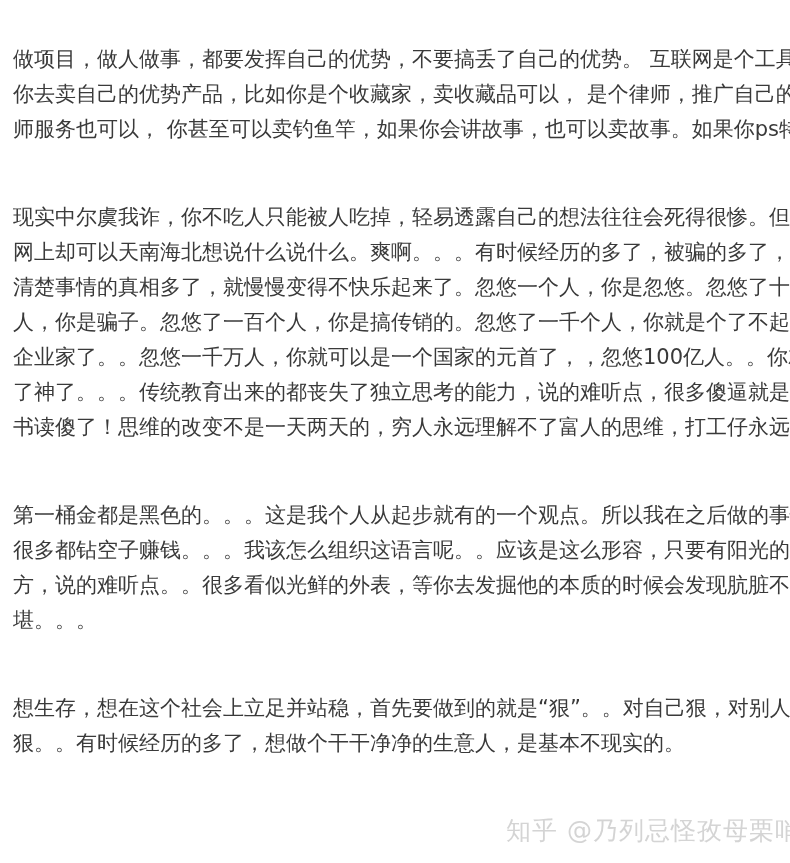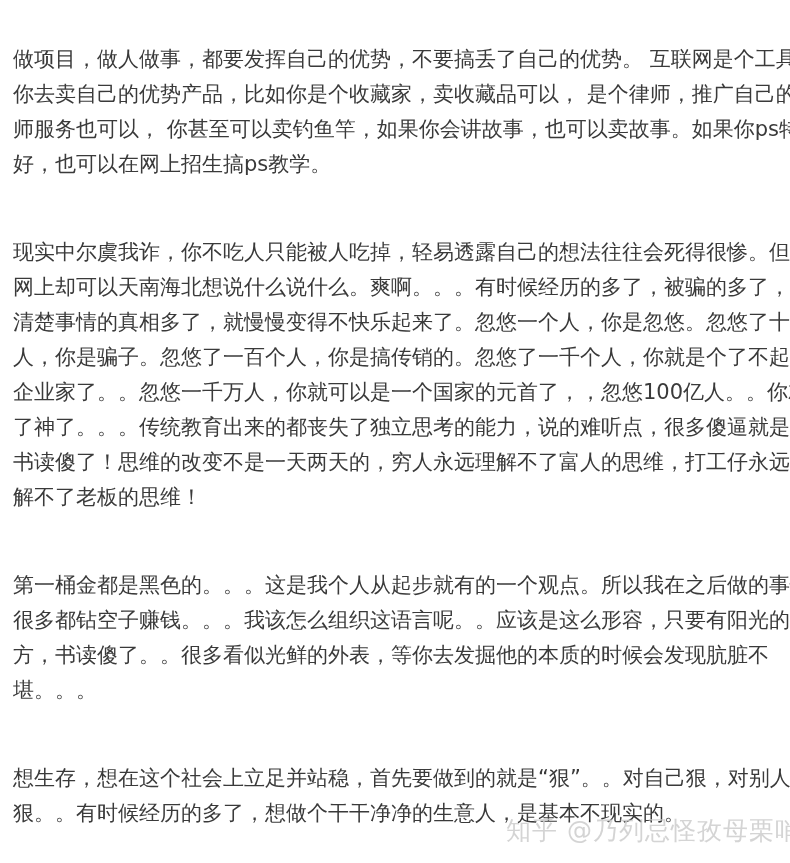--- a/index.html
+++ b/index.html
@@ -48,42 +48,40 @@
 </style>
 </head>
 <body>
 
 <div class="article">
 
   <div class="para">
     <span class="line">做项目，做人做事，都要发挥自己的优势，不要搞丢了自己的优势。 互联网是个工具，</span>
     <span class="line">你去卖自己的优势产品，比如你是个收藏家，卖收藏品可以， 是个律师，推广自己的律</span>
     <span class="line">师服务也可以， 你甚至可以卖钓鱼竿，如果你会讲故事，也可以卖故事。如果你ps特别</span>
-    <span class="line">好，也可以在网上招生搞ps教学。</span>
   </div>
 
   <div class="para-gap-1"></div>
 
   <div class="para">
     <span class="line">现实中尔虞我诈，你不吃人只能被人吃掉，轻易透露自己的想法往往会死得很惨。但在</span>
     <span class="line">网上却可以天南海北想说什么说什么。爽啊。。。有时候经历的多了，被骗的多了，看</span>
     <span class="line">清楚事情的真相多了，就慢慢变得不快乐起来了。忽悠一个人，你是忽悠。忽悠了十个</span>
     <span class="line">人，你是骗子。忽悠了一百个人，你是搞传销的。忽悠了一千个人，你就是个了不起的</span>
     <span class="line">企业家了。。忽悠一千万人，你就可以是一个国家的元首了，，忽悠100亿人。。你就成</span>
     <span class="line">了神了。。。传统教育出来的都丧失了独立思考的能力，说的难听点，很多傻逼就是读</span>
     <span class="line">书读傻了！思维的改变不是一天两天的，穷人永远理解不了富人的思维，打工仔永远理</span>
-    <span class="line">解不了老板的思维！</span>
   </div>
 
   <div class="para-gap-2"></div>
 
   <div class="para">
     <span class="line">第一桶金都是黑色的。。。这是我个人从起步就有的一个观点。所以我在之后做的事情</span>
     <span class="line">很多都钻空子赚钱。。。我该怎么组织这语言呢。。应该是这么形容，只要有阳光的地</span>
-    <span class="line">方，书读傻了。。很多看似光鲜的外表，等你去发掘他的本质的时候会发现肮脏不</span>
+    <span class="line">方，说的难听点。。很多看似光鲜的外表，等你去发掘他的本质的时候会发现肮脏不</span>
     <span class="line">堪。。。</span>
   </div>
 
   <div class="para-gap-3"></div>
 
   <div class="para">
     <span class="line">想生存，想在这个社会上立足并站稳，首先要做到的就是“狠”。。对自己狠，对别人也要</span>
     <span class="line">狠。。有时候经历的多了，想做个干干净净的生意人，是基本不现实的。</span>
   </div>
 

